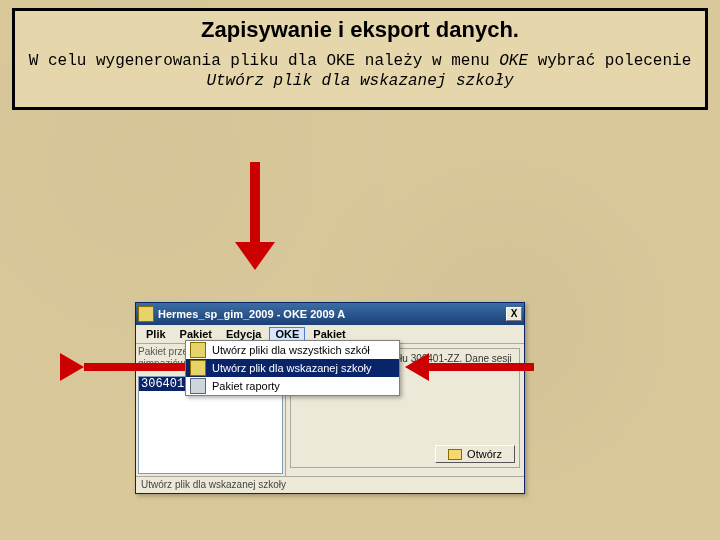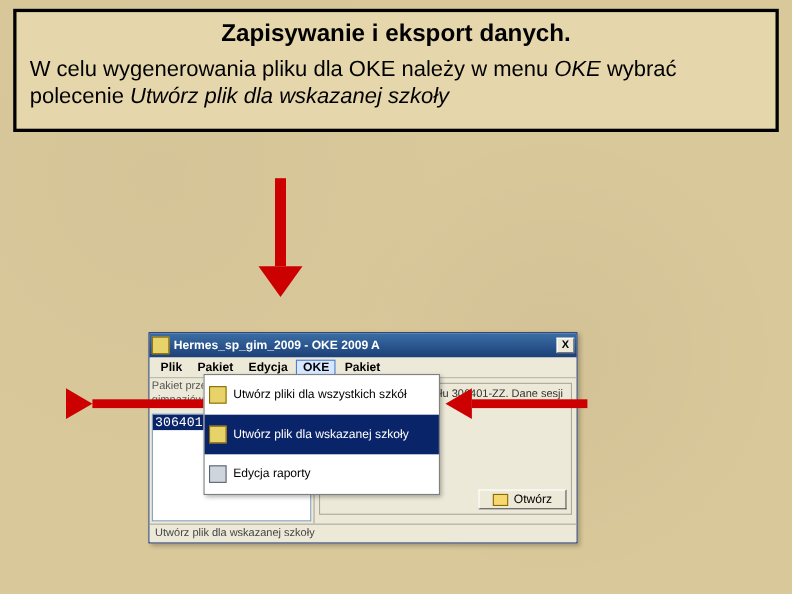--- a/index.html
+++ b/index.html
@@ -25,24 +25,25 @@
     background: #e5d7ab;
     padding: 6px 12px 12px;
   }
   .callout h2 {
     text-align: center;
     font-size: 22px;
     font-weight: bold;
     margin-bottom: 8px;
   }
   .callout p {
-    text-align: left;
-    font-size: 20px;
+    text-align: center;
+    font-size: 16px;
     line-height: 1.25;
     margin: 4px 0;
+    font-family: Liberation Mono, monospace;
   }
   .callout .italic { font-style: italic; }
 
   .big-arrow {
     position:absolute;
     left: 235px; top: 162px;
     width: 40px; height: 110px;
   }
   .big-arrow .stem { width:10px; height:80px; background:#c00; margin:0 auto; }
   .big-arrow .head {
@@ -93,21 +94,21 @@
   .dropdown {
     position:absolute;
     left:185px; top:340px;
     width:215px;
     background:#fff;
     border:1px solid #808080;
     box-shadow:2px 2px 4px rgba(0,0,0,0.3);
     font-family:Tahoma,sans-serif; font-size:11px;
     z-index:30;
   }
-  .dropdown .di { display:flex; align-items:center; height:36px; padding:0 4px; gap:6px; }
+  .dropdown .di { display:flex; align-items:center; height:18px; padding:0 4px; gap:6px; }
   .dropdown .di .dicon {
     width:16px; height:16px;
     background:#e7d36a; border:1px solid #8a6d00; flex-shrink:0;
   }
   .dropdown .di .dicon.print { background:#cfd5dc; border-color:#5a6370; }
   .dropdown .di.highlight { background:#0a246a; color:#fff; }
 
   .app-body {
     display:flex;
     background:#ece9d8;
@@ -238,21 +239,21 @@
   <div class="di">
     <div class="dicon"></div>
     <span>Utwórz pliki dla wszystkich szkół</span>
   </div>
   <div class="di highlight">
     <div class="dicon"></div>
     <span>Utwórz plik dla wskazanej szkoły</span>
   </div>
   <div class="di">
     <div class="dicon print"></div>
-    <span>Edycja raporty</span>
+    <span>Pakiet raporty</span>
   </div>
 </div>
 
 <div class="red-arrow-side arrow-left">
   <div class="stem"></div>
     <div class="head"></div>
 </div>
 <div class="red-arrow-side arrow-right">
   <div class="head"></div>
     <div class="stem"></div>

